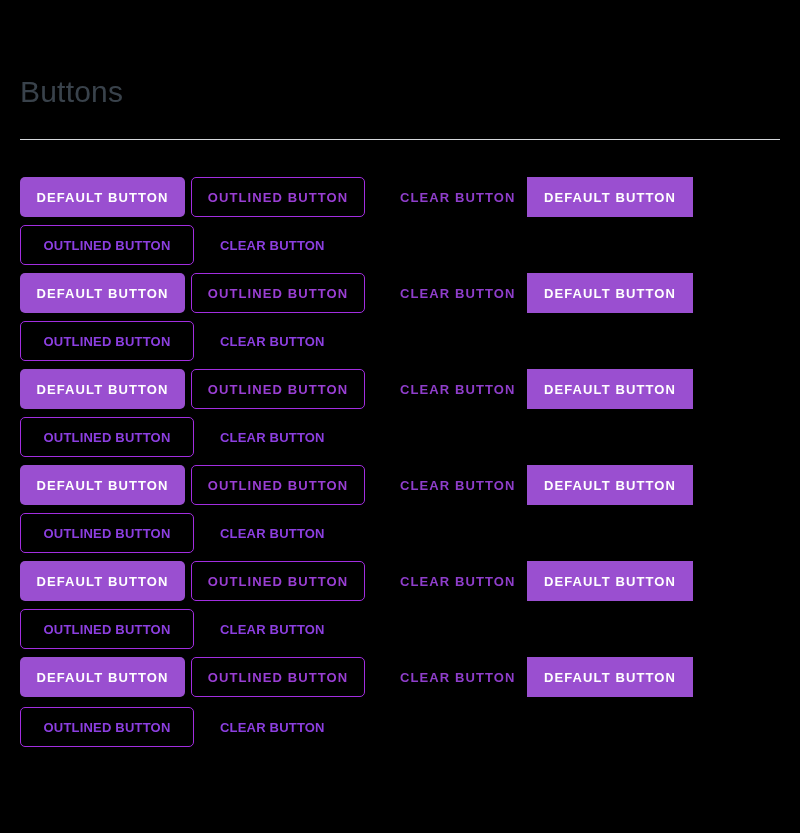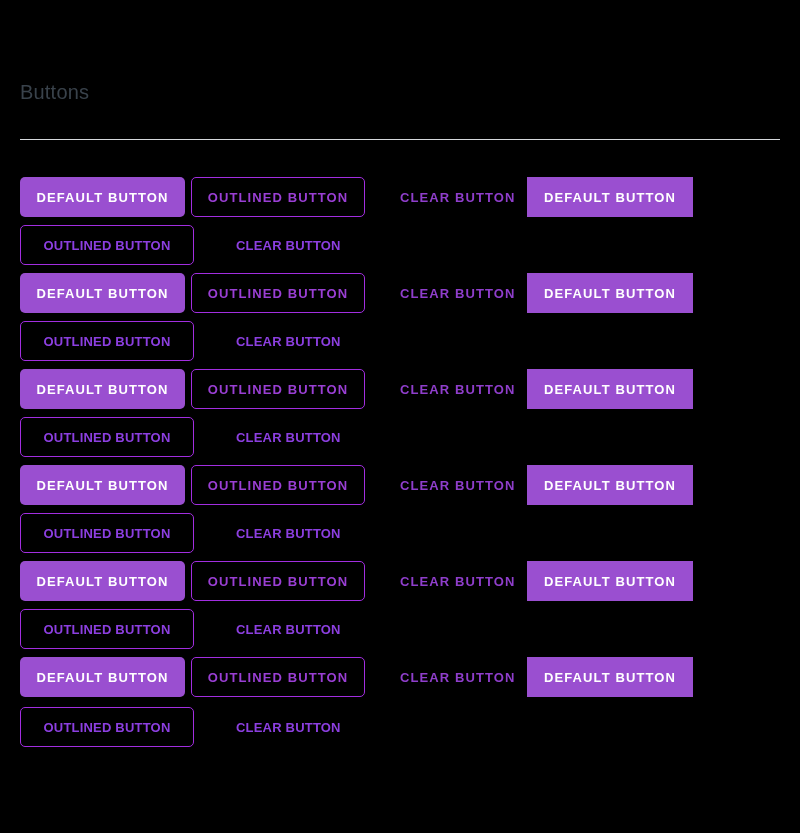--- a/index.html
+++ b/index.html
@@ -23,21 +23,21 @@
     width: 800px;
     height: 833px;
     background: #000000;
   }
 
   
   .page-title {
     position: absolute;
     left: 20px;
     top: 76px;
-    font-size: 20px;
+    font-size: 30px;
     font-weight: 400;
     line-height: 32px;
     color: #39424b;
     letter-spacing: 0.2px;
     white-space: nowrap;
   }
 
   .title-divider {
     position: absolute;
     left: 20px;
@@ -67,21 +67,21 @@
     display: flex;
     align-items: center;
     justify-content: center;
     font-family: "Liberation Sans", sans-serif;
     font-weight: bold;
     text-transform: uppercase;
     white-space: nowrap;
     cursor: pointer;
     background: transparent;
     border: 0;
-    padding: 16px;
+    padding: 0;
     user-select: none;
   }
 
   
   .btn-default {
     background: #9a4fd0;
     color: #ffffff;
     border-radius: 5px;
     font-size: 13px;
     letter-spacing: 1.1px;

